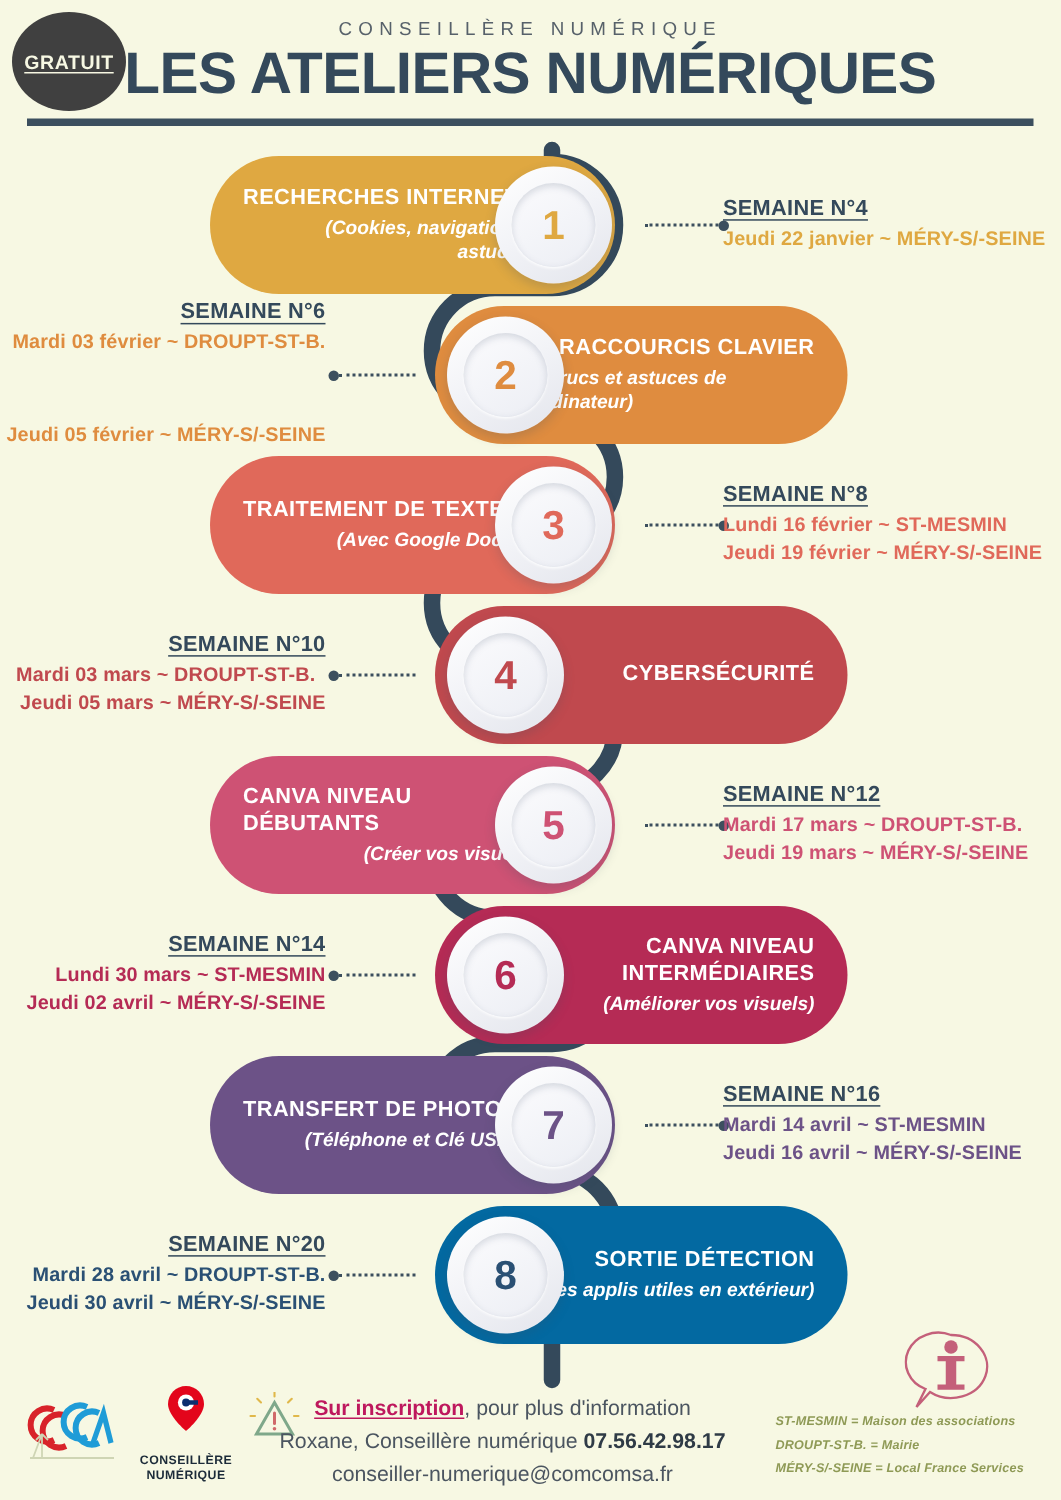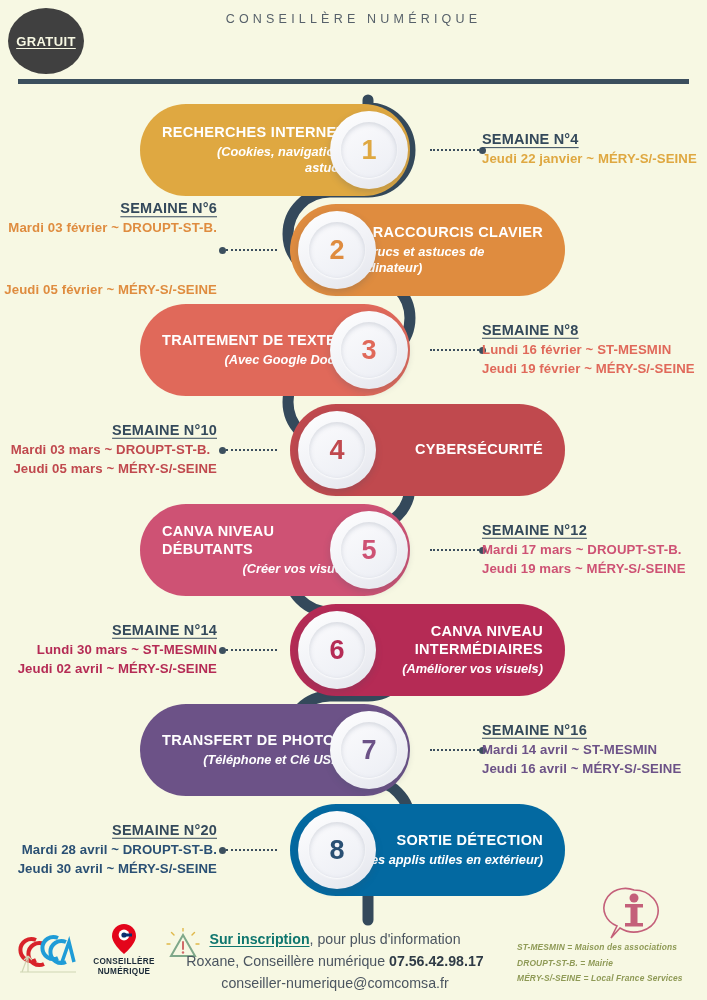--- a/index.html
+++ b/index.html
@@ -131,55 +131,56 @@
   }
   .connector.to-right { left: 430px; width: 56px; }
   .connector.to-right .dot { order: 2; }
   .connector.to-left  { right: 430px; width: 58px; }
 
   
   .footer { position: absolute; left: 0; top: 908px; width: 707px; height: 92px; }
 
   .logo-ccsa { position: absolute; left: 14px; top: 18px; width: 66px; height: 52px; }
   .logo-cn   { position: absolute; left: 88px; top: 16px; width: 72px; height: 58px;
-               display: flex; flex-direction: column; align-items: center; }
+               display: flex; flex-direction: column; align-items: center; gap: 12px; }
   .logo-cn .pin-wrap { height: 30px; }
   .logo-cn .cn-label {
     margin-top: 3px; text-align: center; color: #1c2b39;
     font-size: 8.2px; font-weight: bold; line-height: 1.25; letter-spacing: .3px;
   }
 
   .contact {
     position: absolute; left: 150px; top: 20px; width: 370px;
     text-align: center; color: #4b5560;
   }
   .contact .ln { font-size: 14.2px; line-height: 1.55; }
   .contact .ln b { color: #2f3b46; }
   .contact .link {
-    color: #0f766e; font-weight: bold;
+    color: #be185d; font-weight: bold;
     text-decoration: underline; text-underline-offset: 2px;
   }
   .warn-tri { position: absolute; left: 166px; top: 20px; width: 34px; height: 32px; }
 
   .legend { position: absolute; right: 8px; top: 32px; width: 182px; text-align: left; }
   .legend div {
     font-size: 8.4px; font-style: italic; font-weight: bold;
     color: #8f9a56; line-height: 1.85; letter-spacing: .15px;
   }
   .info-bubble { position: absolute; right: 42px; top: -22px; width: 62px; height: 58px; }
 </style>
 </head>
 <body>
 
 <div id="poster">
 
   <div class="gratuit-badge">
     <span>GRATUIT</span>
   </div>
   <div class="header-sub">CONSEILLÈRE NUMÉRIQUE</div>
+  <div class="header-title">LES ATELIERS NUMÉRIQUES</div>
   <div class="header-rule"></div>
 
   <svg class="spine" viewBox="0 0 707 1000">
     <path d="M 368 100
              L 368 108
              A 42 42 0 0 1 368 192
              L 330 192
              A 42 42 0 0 0 330 276
              L 368 276
              A 42 42 0 0 1 368 360

